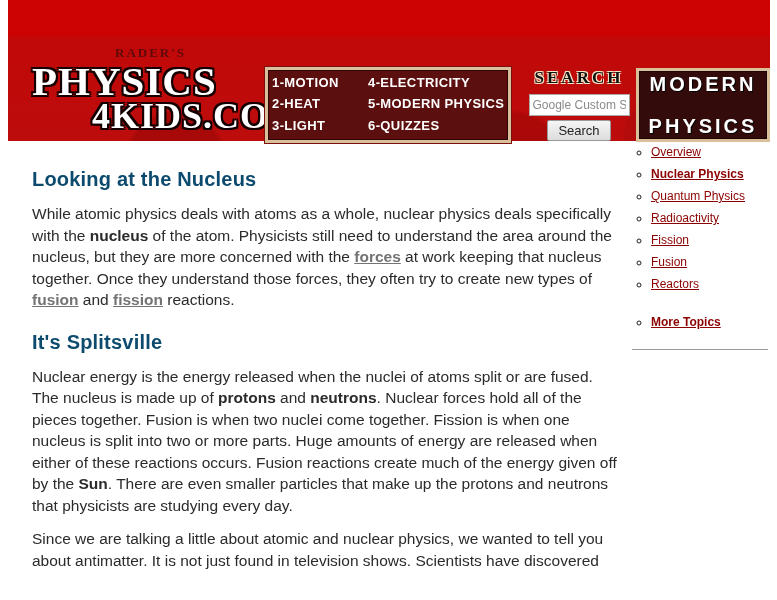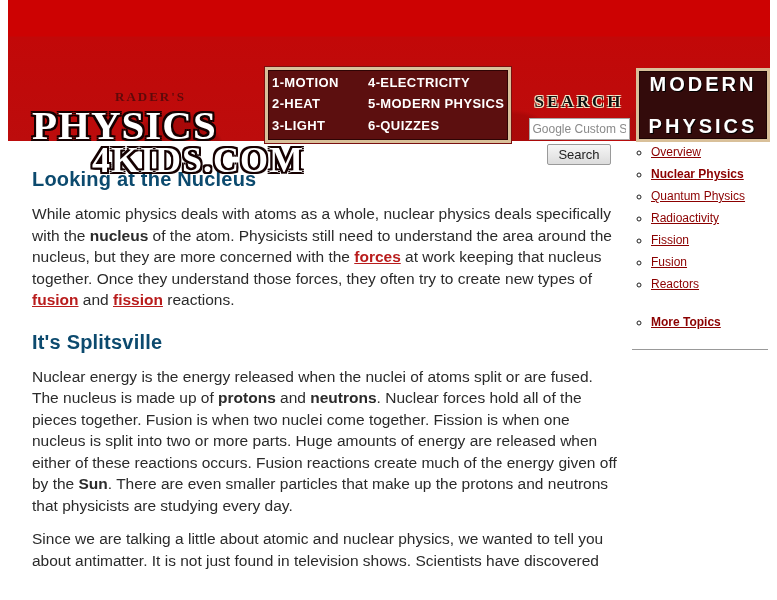--- a/index.html
+++ b/index.html
@@ -9,35 +9,35 @@
   
   .banner{position:relative;height:141px;
     background-image:
       radial-gradient(circle at 22% 115%, rgba(120,0,0,.30) 0 48px, rgba(120,0,0,0) 52px),
       radial-gradient(circle at 45% 80%, rgba(160,10,10,.45) 0 34px, rgba(160,10,10,0) 38px),
       radial-gradient(circle at 66% 120%, rgba(125,0,0,.28) 0 55px, rgba(125,0,0,0) 60px),
       radial-gradient(circle at 85% 95%, rgba(165,12,12,.40) 0 30px, rgba(165,12,12,0) 34px),
       linear-gradient(to bottom,#cd0202 0,#cd0202 36px,#c20808 37px,#bc0c0c 100%);}
   .logo{position:absolute;left:24px;top:46px;line-height:1;cursor:pointer;}
   .logo .tagline{display:block;margin-left:83px;font-size:13px;font-weight:bold;
-    letter-spacing:2px;color:#5e0a0a;font-family:"Liberation Serif",serif;margin-top:44px;}
+    letter-spacing:2px;color:#5e0a0a;font-family:"Liberation Serif",serif;}
   .outlined{color:#fff;font-family:"Liberation Serif",serif;font-weight:bold;
     text-shadow:-2px -2px 0 #150000,2px -2px 0 #150000,-2px 2px 0 #150000,2px 2px 0 #150000,
       0 -2px 0 #150000,0 2px 0 #150000,-2px 0 0 #150000,2px 0 0 #150000;}
   .logo .line1{display:block;font-size:41px;letter-spacing:1px;margin-top:2px;}
   .logo .line2{display:block;font-size:36px;letter-spacing:1px;margin-left:60px;margin-top:-4px;}
 
   .navbox{position:absolute;left:257px;top:67px;width:236px;height:64px;background:#5c0f0f;
     border:3px solid #d9c09a;box-shadow:inset 0 0 0 1px #2e0404, 0 0 0 1px #7a1010;
     display:grid;grid-template-rows:repeat(3,1fr);grid-auto-flow:column;
     grid-template-columns:96px auto;padding:3px 0 3px 4px;}
   .nav-item{color:#fff;font-size:13px;font-weight:bold;letter-spacing:.4px;line-height:20px;
     white-space:nowrap;cursor:pointer;}
 
-  .searchbox{position:absolute;left:519px;top:68px;width:104px;text-align:center;margin-top:24px;}
+  .searchbox{position:absolute;left:519px;top:68px;width:104px;text-align:center;}
   .search-title{font-family:"Liberation Serif",serif;font-weight:bold;font-size:17px;
     letter-spacing:3px;color:#111;
     text-shadow:-1px -1px 0 #f3e6c8,1px -1px 0 #f3e6c8,-1px 1px 0 #f3e6c8,1px 1px 0 #f3e6c8;}
   .search-input{width:93px;height:18px;border:1px solid #a9a9a9;font-size:12px;padding:1px 3px;
     margin-top:6px;color:#444;}
   .search-input::placeholder{color:#8a8a8a;}
   .search-btn{margin-top:4px;font-size:13px;padding:2px 10px;background:#e9e9e9;
     border:1px solid #9a9a9a;border-radius:2px;color:#222;cursor:pointer;
     background:linear-gradient(#f6f6f6,#dcdcdc);}
 
@@ -47,21 +47,21 @@
   .badge span{color:#fff;font-size:20px;font-weight:bold;letter-spacing:3px;line-height:27px;
     text-shadow:1px 1px 0 #000;}
 
   
   .content{display:flex;align-items:flex-start;}
   main{margin-left:24px;width:586px;color:#2b2b2b;}
   main h2{color:#0c4a6e;font-size:20px;margin:27px 0 0 0;letter-spacing:.2px;}
   main h2.h2-2{margin-top:20px;}
   main h2.h2-3{margin-top:30px;}
   main p{font-size:15.5px;line-height:21.5px;margin:12px 0 0 0;}
-  main a.inline-link{color:#b91c1c;font-weight:bold;text-decoration:underline;cursor:pointer;}
+  main a.inline-link{color:#737373;font-weight:bold;text-decoration:underline;cursor:pointer;}
 
   aside{margin-left:auto;width:138px;padding-top:4px;}
   aside ul{margin:0;padding:0 0 0 19px;list-style-type:circle;color:#222;}
   aside li{font-size:12px;height:22px;cursor:pointer;}
   aside li.more{margin-top:16px;}
   aside a{color:#8b0000;text-decoration:underline;}
   aside li.bold a{font-weight:bold;}
   .side-divider{border:0;border-top:1px solid #999;margin:12px 0 0 0;width:136px;}
 </style>
 </head>

